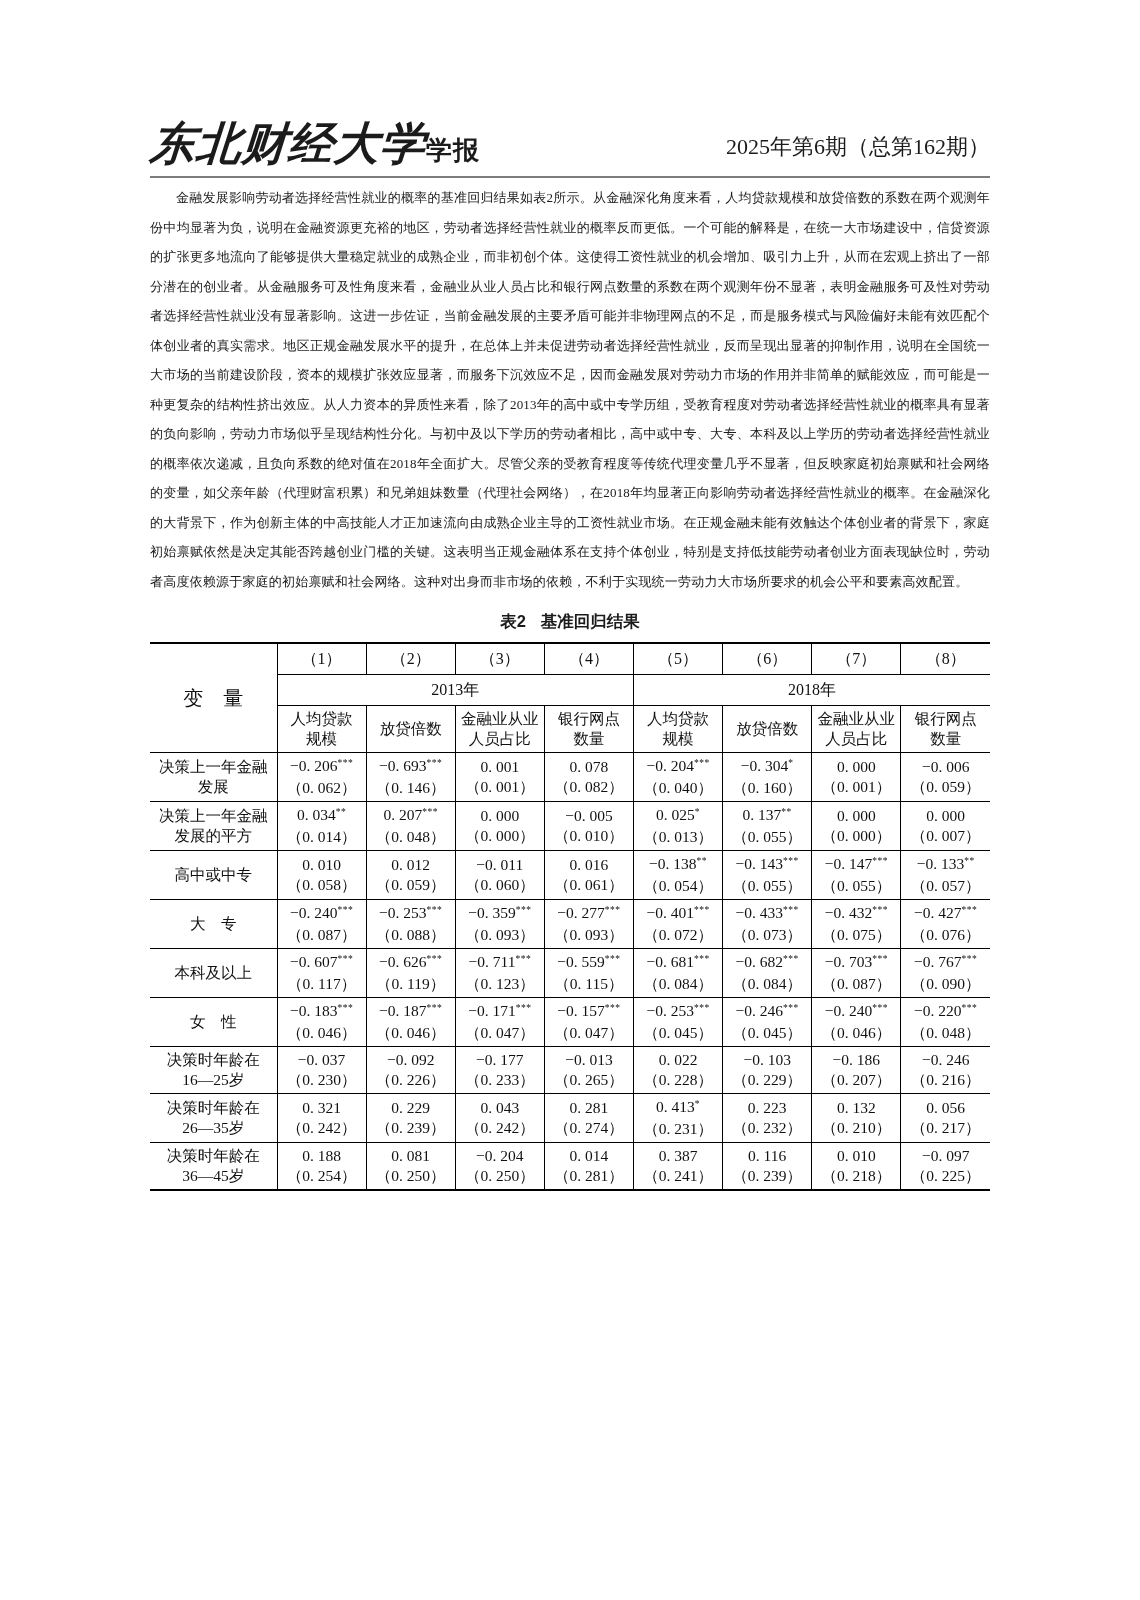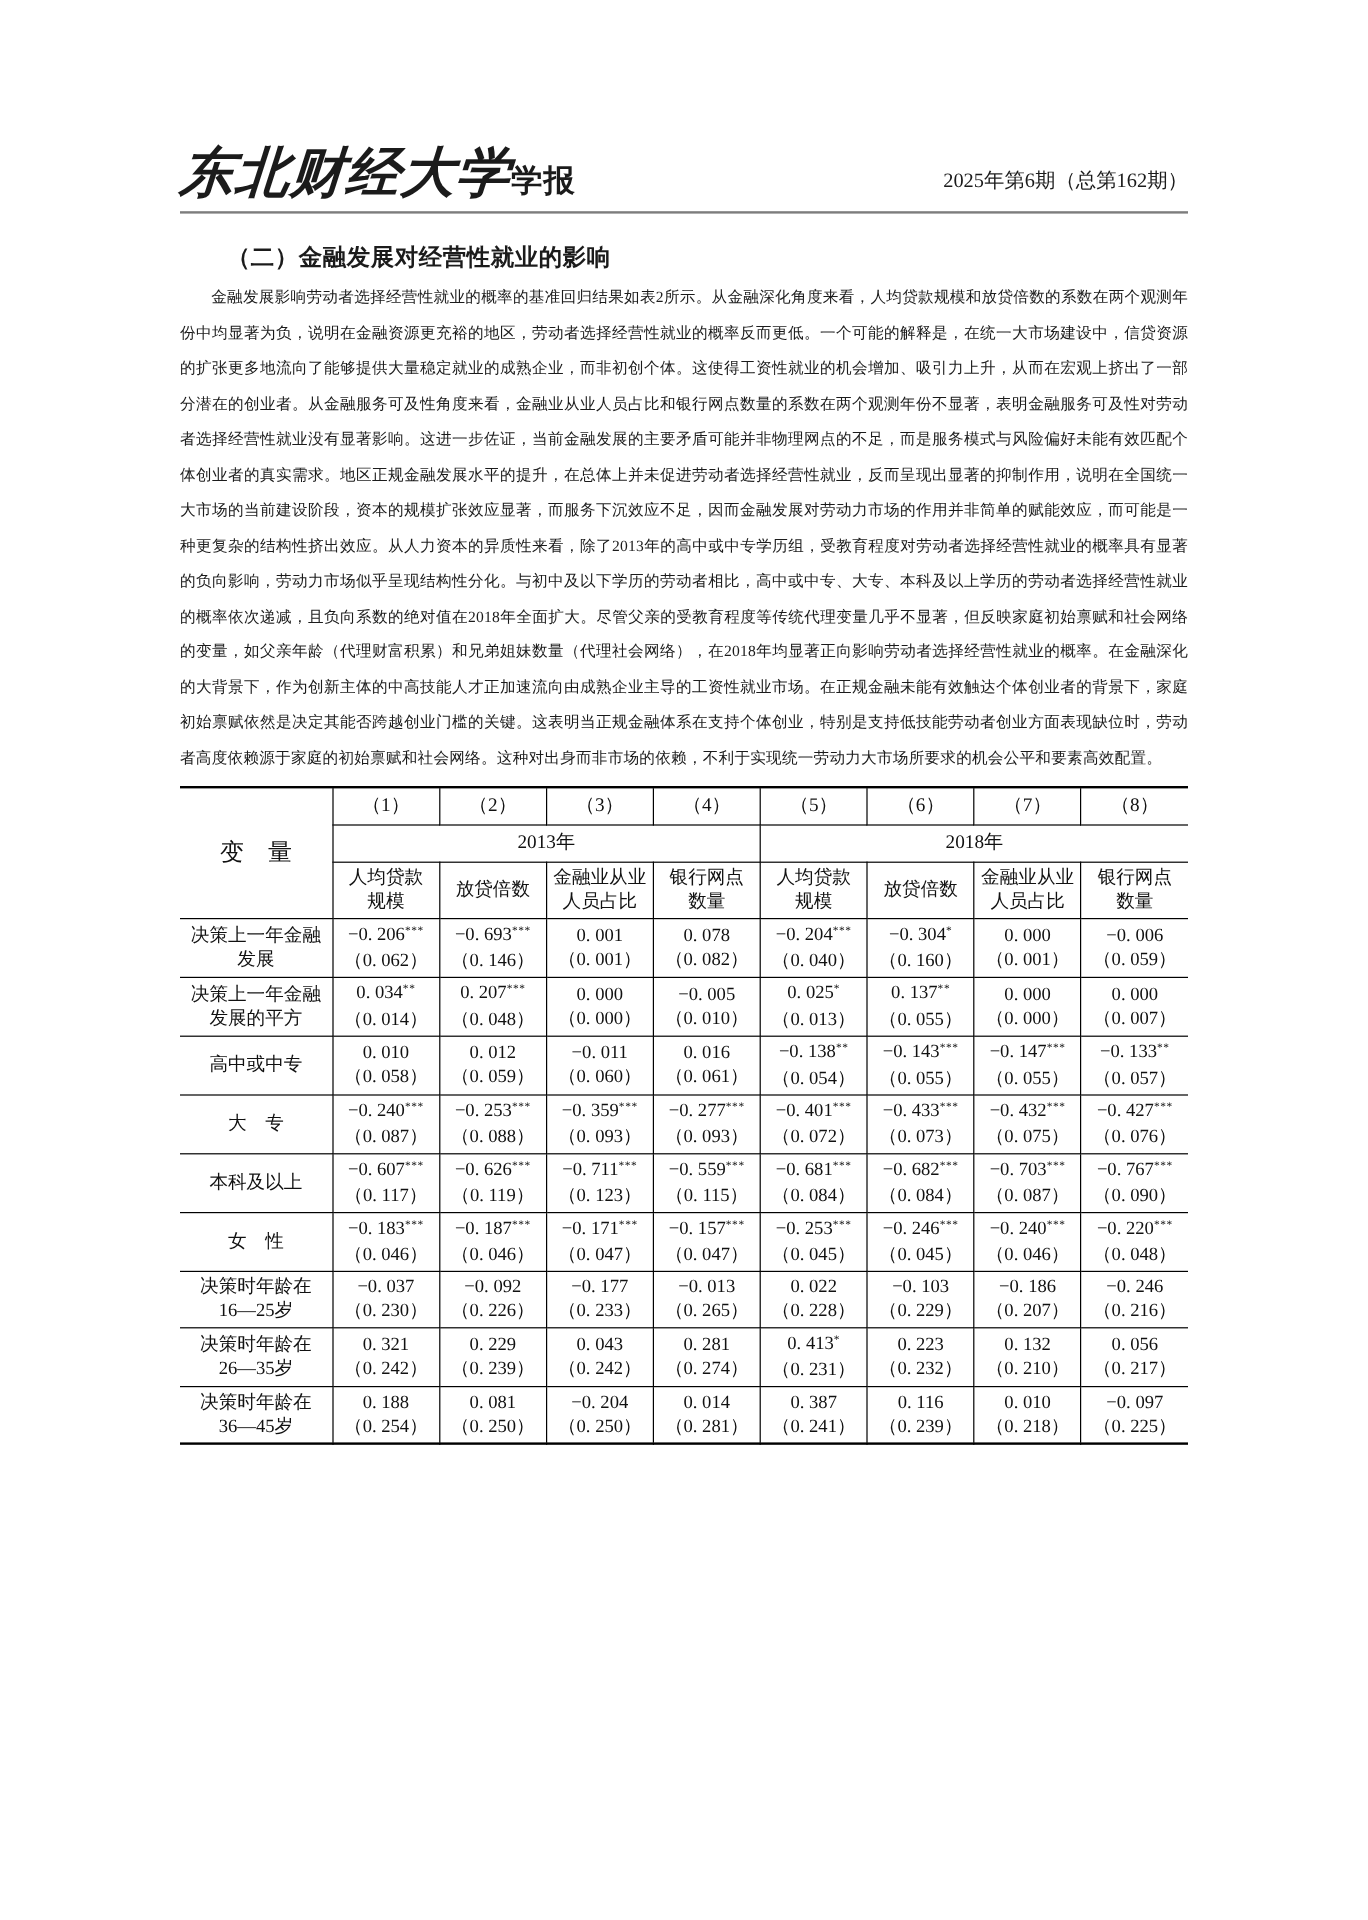--- a/index.html
+++ b/index.html
@@ -8,21 +8,21 @@
     width:1140px; height:1600px;
     font-family:"Liberation Serif","DejaVu Serif",serif;
     color:#1b1b1b;
   }
   .page { width:1140px; height:1600px; padding:0 150px; position:relative; background:#ffffff; }
 
   .page-header { padding-top:122px; display:flex; justify-content:space-between; align-items:flex-end; }
   .logo { white-space:nowrap; line-height:1; }
   .logo-script { font-size:45px; font-weight:bold; font-style:italic; letter-spacing:1px; display:inline-block; transform:skewX(-4deg); }
   .logo-suffix { font-size:26px; font-weight:bold; letter-spacing:1px; }
-  .issue { font-size:17px; padding-bottom:5px; }
+  .issue { font-size:22px; padding-bottom:5px; }
   .header-rule { margin-top:9px; border-top:2px solid #7d7d7d; }
 
   .section-heading {
     font-family:"Liberation Sans","DejaVu Sans",sans-serif;
     font-size:19.5px; font-weight:bold; margin-top:23px; text-indent:2em; letter-spacing:0.5px;
   }
   .body-text {
     font-size:13px; line-height:29.5px; text-align:justify; text-indent:2em; margin-top:5px;
     letter-spacing:0.2px;
   }
@@ -57,24 +57,26 @@
 <div class="page">
 
   <div class="page-header">
     <div class="logo">
       <span class="logo-script">东北财经大学</span><span class="logo-suffix">学报</span>
     </div>
     <div class="issue">2025年第6期（总第162期）</div>
   </div>
   <div class="header-rule"></div>
 
-  <h2 class="section-heading">（二）金融发展对经营性就业的影响</h2>
 
   <p class="body-text">金融发展影响劳动者选择经营性就业的概率的基准回归结果如表2所示。从金融深化角度来看，人均贷款规模和放贷倍数的系数在两个观测年份中均显著为负，说明在金融资源更充裕的地区，劳动者选择经营性就业的概率反而更低。一个可能的解释是，在统一大市场建设中，信贷资源的扩张更多地流向了能够提供大量稳定就业的成熟企业，而非初创个体。这使得工资性就业的机会增加、吸引力上升，从而在宏观上挤出了一部分潜在的创业者。从金融服务可及性角度来看，金融业从业人员占比和银行网点数量的系数在两个观测年份不显著，表明金融服务可及性对劳动者选择经营性就业没有显著影响。这进一步佐证，当前金融发展的主要矛盾可能并非物理网点的不足，而是服务模式与风险偏好未能有效匹配个体创业者的真实需求。地区正规金融发展水平的提升，在总体上并未促进劳动者选择经营性就业，反而呈现出显著的抑制作用，说明在全国统一大市场的当前建设阶段，资本的规模扩张效应显著，而服务下沉效应不足，因而金融发展对劳动力市场的作用并非简单的赋能效应，而可能是一种更复杂的结构性挤出效应。从人力资本的异质性来看，除了2013年的高中或中专学历组，受教育程度对劳动者选择经营性就业的概率具有显著的负向影响，劳动力市场似乎呈现结构性分化。与初中及以下学历的劳动者相比，高中或中专、大专、本科及以上学历的劳动者选择经营性就业的概率依次递减，且负向系数的绝对值在2018年全面扩大。尽管父亲的受教育程度等传统代理变量几乎不显著，但反映家庭初始禀赋和社会网络的变量，如父亲年龄（代理财富积累）和兄弟姐妹数量（代理社会网络），在2018年均显著正向影响劳动者选择经营性就业的概率。在金融深化的大背景下，作为创新主体的中高技能人才正加速流向由成熟企业主导的工资性就业市场。在正规金融未能有效触达个体创业者的背景下，家庭初始禀赋依然是决定其能否跨越创业门槛的关键。这表明当正规金融体系在支持个体创业，特别是支持低技能劳动者创业方面表现缺位时，劳动者高度依赖源于家庭的初始禀赋和社会网络。这种对出身而非市场的依赖，不利于实现统一劳动力大市场所要求的机会公平和要素高效配置。</p>
 
+  <div class="table-caption">
+    <span class="cap-label">表2</span><span class="cap-title">基准回归结果</span>
+  </div>
 
   <table class="reg-table">
     <colgroup>
       <col style="width:127px">
       <col>
         <col>
         <col>
         <col>
         <col>
         <col>

